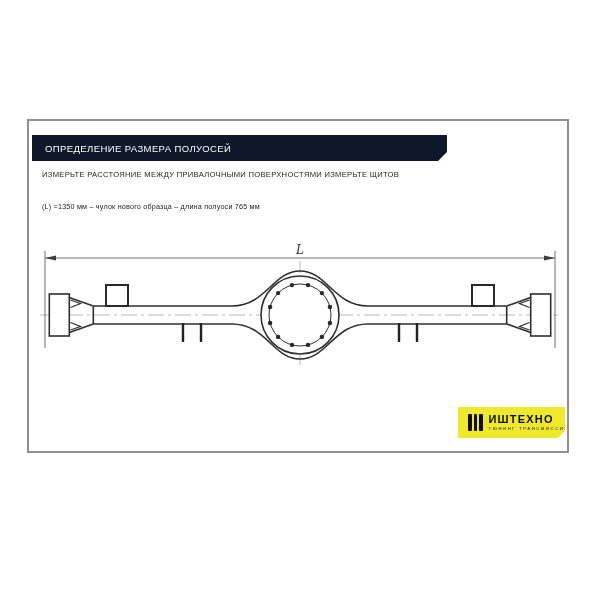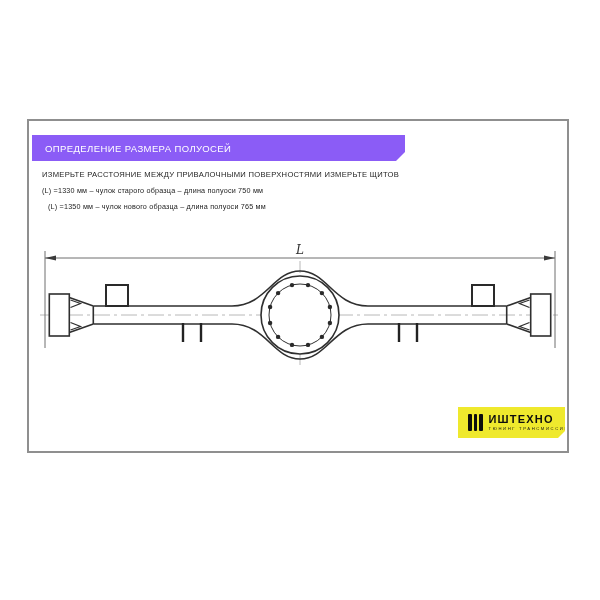--- a/index.html
+++ b/index.html
@@ -3,30 +3,30 @@
 <meta charset="utf-8">
 <style>
   * { margin: 0; padding: 0; box-sizing: border-box; }
   html, body { width: 600px; height: 600px; background: #ffffff;
     font-family: "Liberation Sans", sans-serif; overflow: hidden; }
   .page { position: relative; width: 600px; height: 600px; background: #fff; }
 
   .frame { position: absolute; left: 27px; top: 119px; width: 542px; height: 334px;
     border: 2px solid #8f8f8f; background: #fff; }
 
-  .header-bar { position: absolute; left: 3px; top: 14px; width: 373px; height: 26px;
-    background: #8b5cf6; color: #ffffff; display: flex; align-items: center;
+  .header-bar { position: absolute; left: 3px; top: 14px; width: 415px; height: 26px;
+    background: #0f172a; color: #ffffff; display: flex; align-items: center;
     padding-left: 13px; font-size: 9.5px; letter-spacing: 0.4px;
     clip-path: polygon(0 0, 100% 0, 100% calc(100% - 9px), calc(100% - 9px) 100%, 0 100%); }
 
   .instr-heading { position: absolute; left: 13px; top: 49px; font-size: 7.6px;
     color: #1c1c1c; letter-spacing: 0.3px; white-space: nowrap; }
   .instr-line1 { position: absolute; left: 13px; top: 65px; font-size: 7.2px;
     color: #1c1c1c; letter-spacing: 0.2px; white-space: nowrap; }
-  .instr-line2 { position: absolute; left: 19px; top: 81px; font-size: 7.2px;
+  .instr-line2 { position: absolute; left: 13px; top: 81px; font-size: 7.2px;
     color: #1c1c1c; letter-spacing: 0.2px; white-space: nowrap; }
 
   .diagram-svg { position: absolute; left: 0px; top: 0px; width: 600px; height: 600px; }
 
   .logo { position: absolute; left: 458px; top: 407px; width: 107px; height: 31px;
     background: #efe92d; display: flex; align-items: center; padding-left: 10px;
     clip-path: polygon(0 0, 100% 0, 100% calc(100% - 7px), calc(100% - 7px) 100%, 0 100%); }
   .logo-bars { display: flex; gap: 2px; margin-right: 6px; }
   .logo-bars .bar { width: 3.5px; height: 17px; background: #0d0d0d; border-radius: 1px; }
   .logo-text-wrap { display: flex; flex-direction: column; }
@@ -40,21 +40,20 @@
 
 <div class="page">
 
   <div class="frame">
 
     <div class="header-bar">
       <span>ОПРЕДЕЛЕНИЕ РАЗМЕРА ПОЛУОСЕЙ</span>
     </div>
 
     <div class="instr-heading">ИЗМЕРЬТЕ РАССТОЯНИЕ МЕЖДУ ПРИВАЛОЧНЫМИ ПОВЕРХНОСТЯМИ ИЗМЕРЬТЕ ЩИТОВ</div>
-    <div class="instr-line1">(L) =1330 мм – чулок старого образца – длина полуоси 750 мм</div>
     <div class="instr-line2">(L) =1350 мм – чулок нового образца – длина полуоси 765 мм</div>
   </div>
 
   <svg class="diagram-svg" viewBox="0 0 600 600" xmlns="http://www.w3.org/2000/svg">
 
     <line x1="40" y1="315" x2="558" y2="315" stroke="#b8b8b8" stroke-width="1" stroke-dasharray="16 4 3 4"></line>
 
     <line x1="300" y1="261" x2="300" y2="369" stroke="#b8b8b8" stroke-width="1" stroke-dasharray="12 4 3 4"></line>
 
     <g stroke="#6e6e6e" stroke-width="1">

